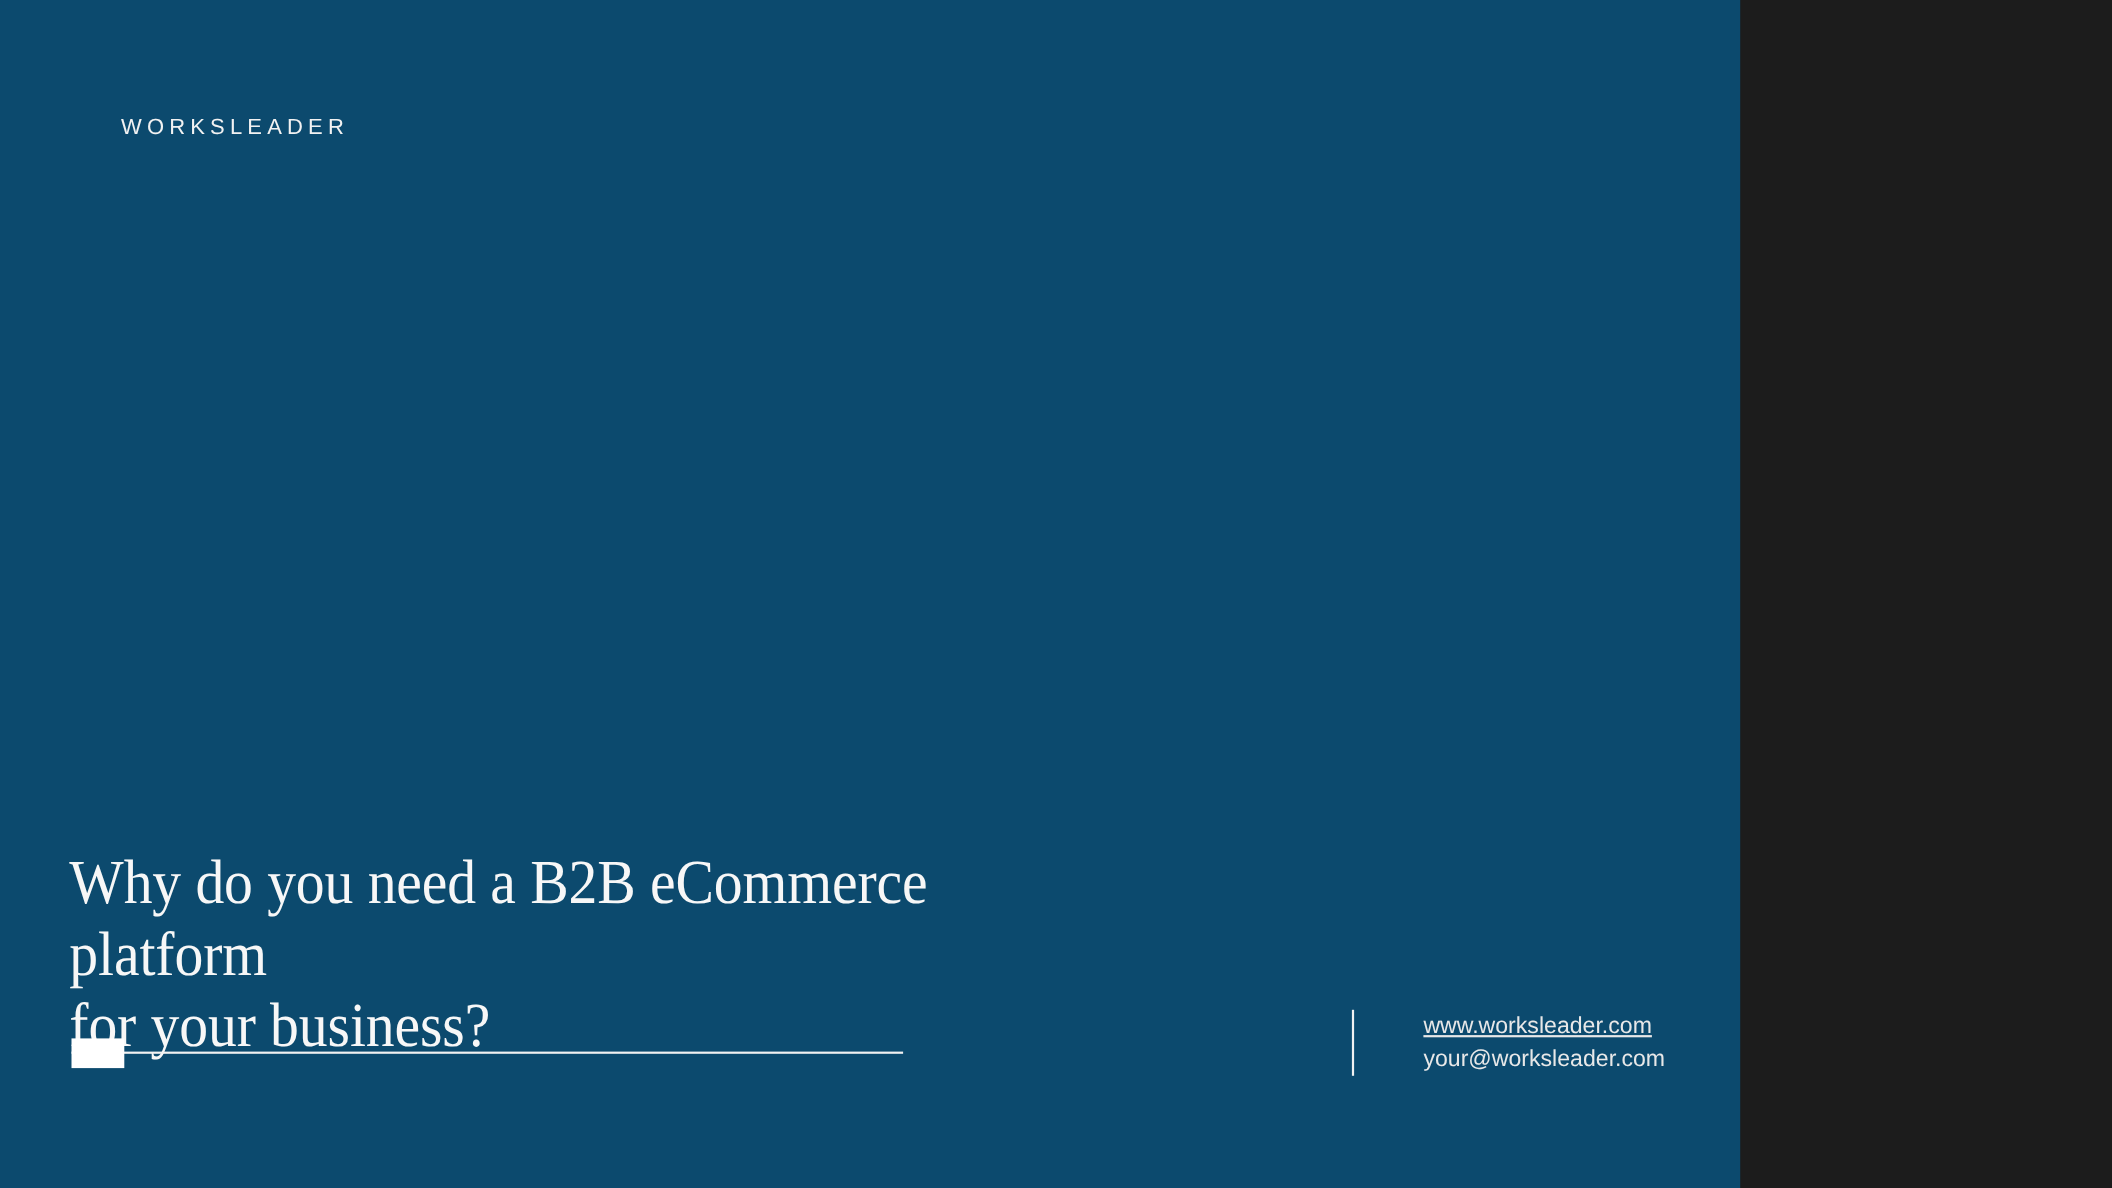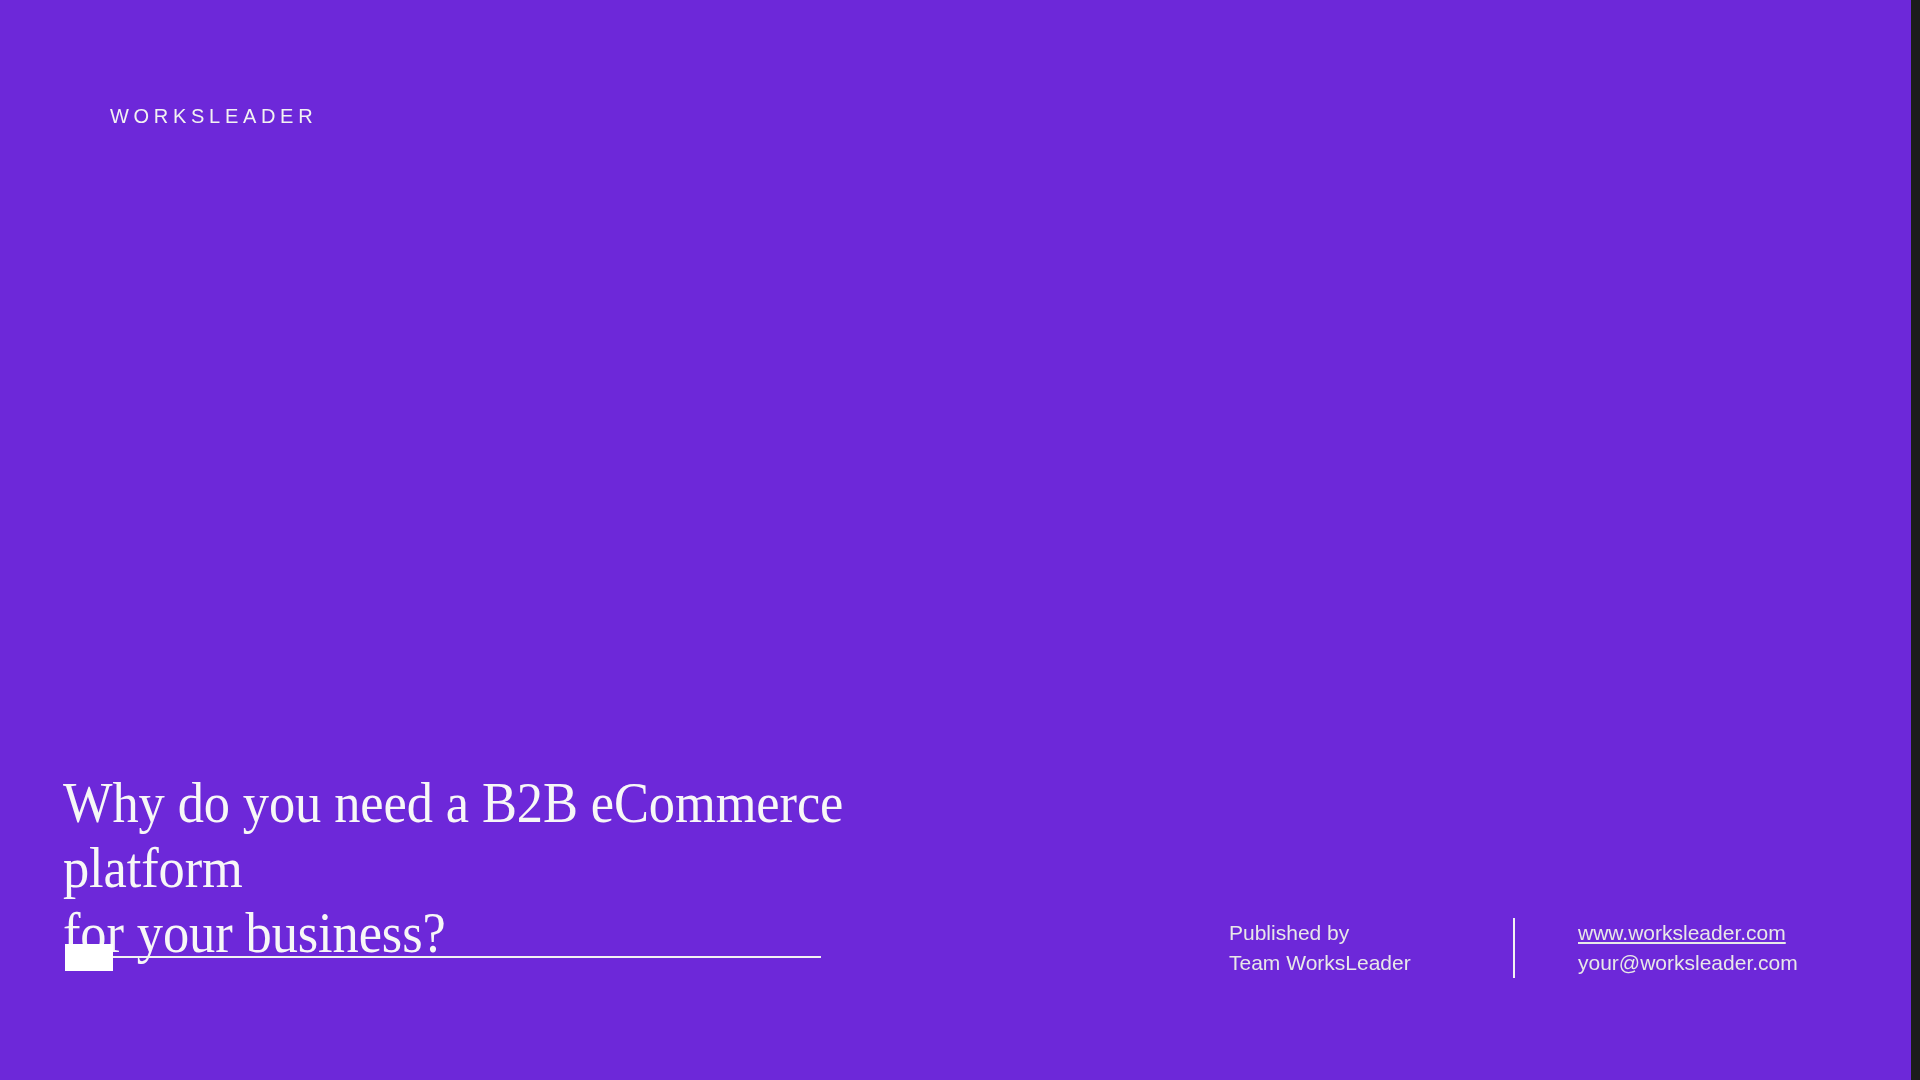--- a/index.html
+++ b/index.html
@@ -9,23 +9,23 @@
   body {
     width: 1920px;
     height: 1080px;
     background: #1c1c1c;
     font-family: "Liberation Sans", sans-serif;
     overflow: hidden;
   }
 
   .slide {
     position: relative;
-    width: 1911px;
+    width: 1582px;
     height: 1080px;
-    background: #6d28d9;
+    background: #0c4a6e;
   }
 
   
   .brand {
     position: absolute;
     left: 110px;
     top: 106px;
     color: #f2f2f2;
     font-family: "Liberation Sans", sans-serif;
     font-size: 20px;
@@ -126,24 +126,20 @@
   <div class="headline">Why do you need a B2B eCommerce platform
 for your business?</div>
 
   <div class="progress">
     <div class="progress-track"></div>
     <div class="progress-fill"></div>
   </div>
 
   <div class="footer">
 
-    <div class="footer-col footer-col-publisher">
-      <span class="footer-line">Published by</span>
-      <span class="footer-line">Team WorksLeader</span>
-    </div>
 
     <div class="footer-divider"></div>
 
     <div class="footer-col footer-col-contact">
       <a class="footer-link" href="#">www.worksleader.com</a>
       <span class="footer-line">your@worksleader.com</span>
     </div>
 
   </div>
 

